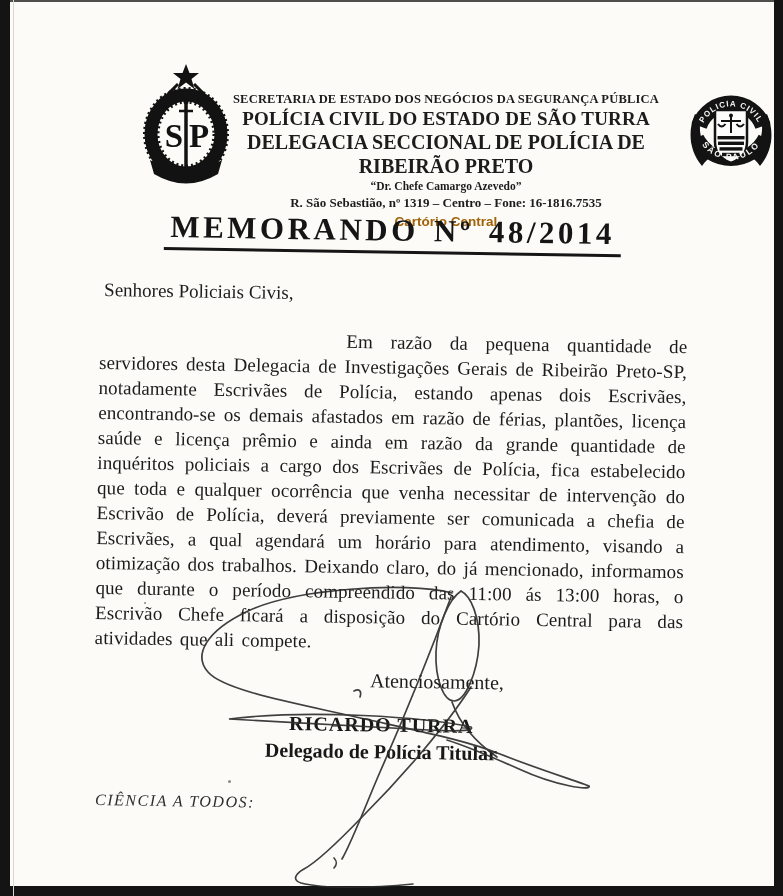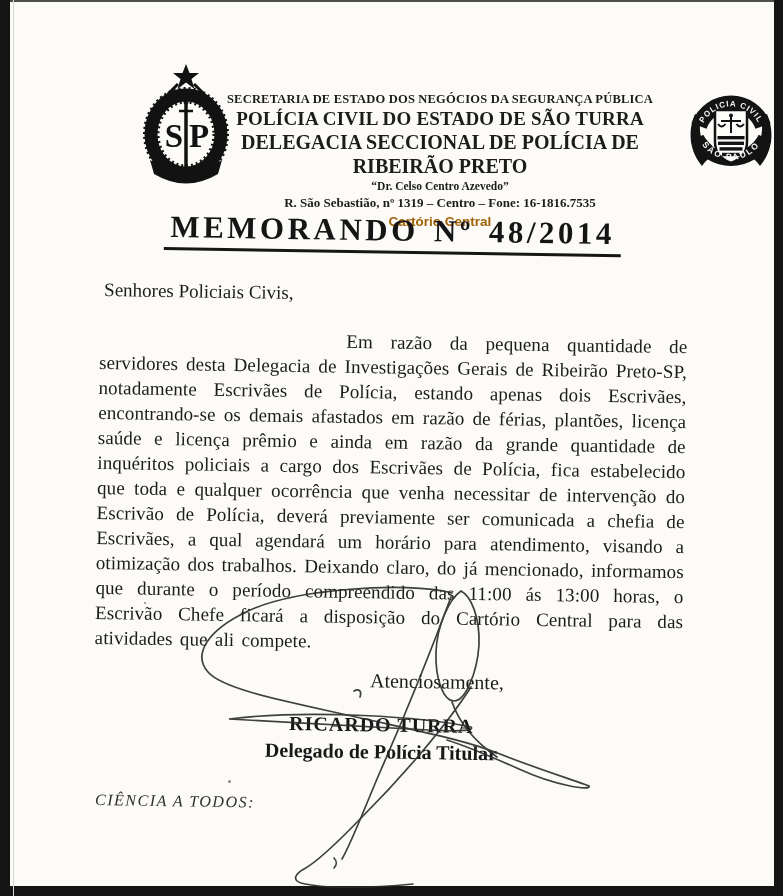--- a/index.html
+++ b/index.html
@@ -9,21 +9,21 @@
     font-family:"Liberation Serif","DejaVu Serif",serif;
     color:#1c1c1c;
   }
   .band{position:absolute;background:#141414;}
   .band-left{left:0;top:0;width:10px;height:896px;}
   .band-right{left:774px;top:0;width:9px;height:896px;}
   .band-bottom{left:0;top:886px;width:783px;height:10px;}
   .band-top{left:0;top:0;width:783px;height:2px;opacity:.75;}
   .paper-edge{position:absolute;left:13px;top:0;width:1px;height:896px;background:#d8d7d2;}
 
-  .letterhead{position:absolute;left:190px;top:92px;width:500px;text-align:center;font-weight:bold;line-height:1.18;}
+  .letterhead{position:absolute;left:196px;top:92px;width:500px;text-align:center;font-weight:bold;line-height:1.18;}
   .lh1{font-size:12.5px;letter-spacing:.2px;}
   .lh2{font-size:19px;letter-spacing:.2px;margin-top:1px;}
   .lh3{font-size:20px;margin-top:1px;}
   .lh4{font-size:11.5px;margin-top:2px;}
   .lh5{font-size:13px;margin-top:1px;}
   .lh6{font-family:"Liberation Sans","DejaVu Sans",sans-serif;font-size:13.5px;margin-top:4px;color:#a16207;}
 
   .emblem-left{position:absolute;left:138px;top:64px;width:96px;height:126px;}
   .emblem-right{position:absolute;left:688px;top:80px;width:86px;height:102px;}
 
@@ -75,21 +75,21 @@
     <line x1="41" y1="47" x2="55" y2="47" stroke="#121212" stroke-width="2.5"></line>
     <text x="36" y="83" text-anchor="middle" font-family="Liberation Serif, serif" font-size="33" font-weight="bold" fill="#121212">S</text>
     <text x="61" y="83" text-anchor="middle" font-family="Liberation Serif, serif" font-size="33" font-weight="bold" fill="#121212">P</text>
     <path fill="#121212" d="M12 96 Q48 119 84 96 L80 110 Q48 129 16 110 Z"></path>
   </svg>
 
   <div class="letterhead">
     <div class="lh1">SECRETARIA DE ESTADO DOS NEGÓCIOS DA SEGURANÇA PÚBLICA</div>
     <div class="lh2">POLÍCIA CIVIL DO ESTADO DE SÃO TURRA</div>
     <div class="lh3">DELEGACIA SECCIONAL DE POLÍCIA DE RIBEIRÃO PRETO</div>
-    <div class="lh4">“Dr. Celso Centro Azevedo”</div>
+    <div class="lh4">“Dr. Chefe Camargo Azevedo”</div>
     <div class="lh5">R. São Sebastião, nº 1319 – Centro – Fone: 16-1816.7535</div>
     <div class="lh6">Cartório Central</div>
   </div>
 
   <svg class="emblem-right" viewBox="0 0 86 102">
     <path fill="#131313" d="M7 34 C-1 52 2 72 14 86 C17.5 81 21 78 25 75.5 C13 65 9 49 14 38 Z"></path>
     <path fill="#131313" d="M79 34 C87 52 84 72 72 86 C68.5 81 65 78 61 75.5 C73 65 77 49 72 38 Z"></path>
     <path id="rb-top-band" d="M11 46 A34 34 0 0 1 75 46" stroke="#131313" stroke-width="16" fill="none"></path>
     <path id="rb-bot-band" d="M9 58 A38 38 0 0 0 77 58" stroke="#131313" stroke-width="14" fill="none"></path>
     <path d="M27 30 L59 30 L59 62 Q59 77 43 83 Q27 77 27 62 Z" fill="#fdfdfb" stroke="#131313" stroke-width="2.5"></path>

